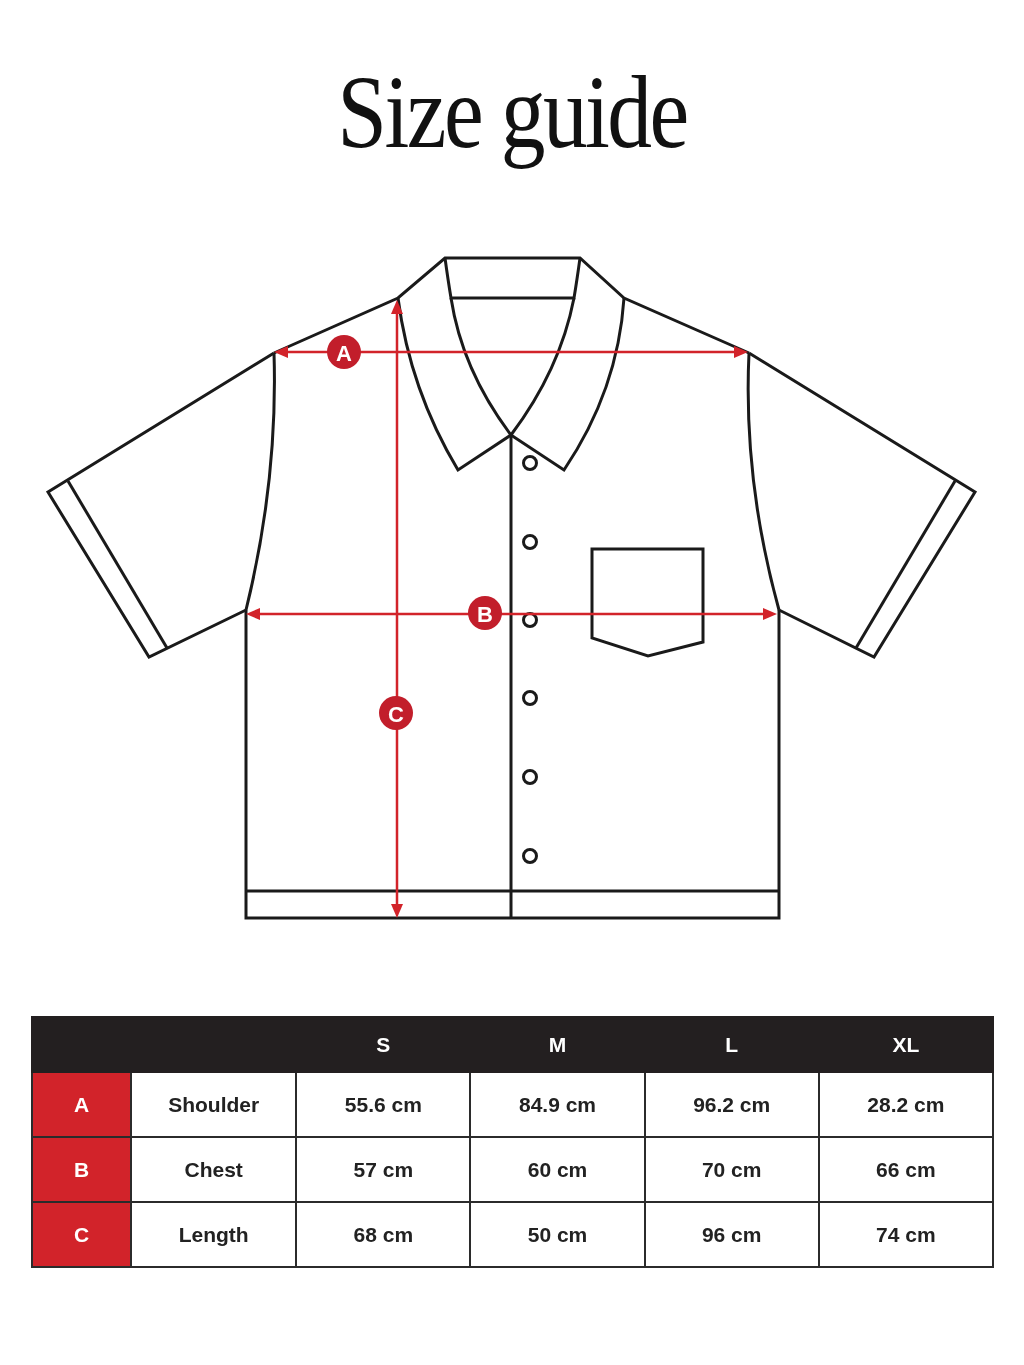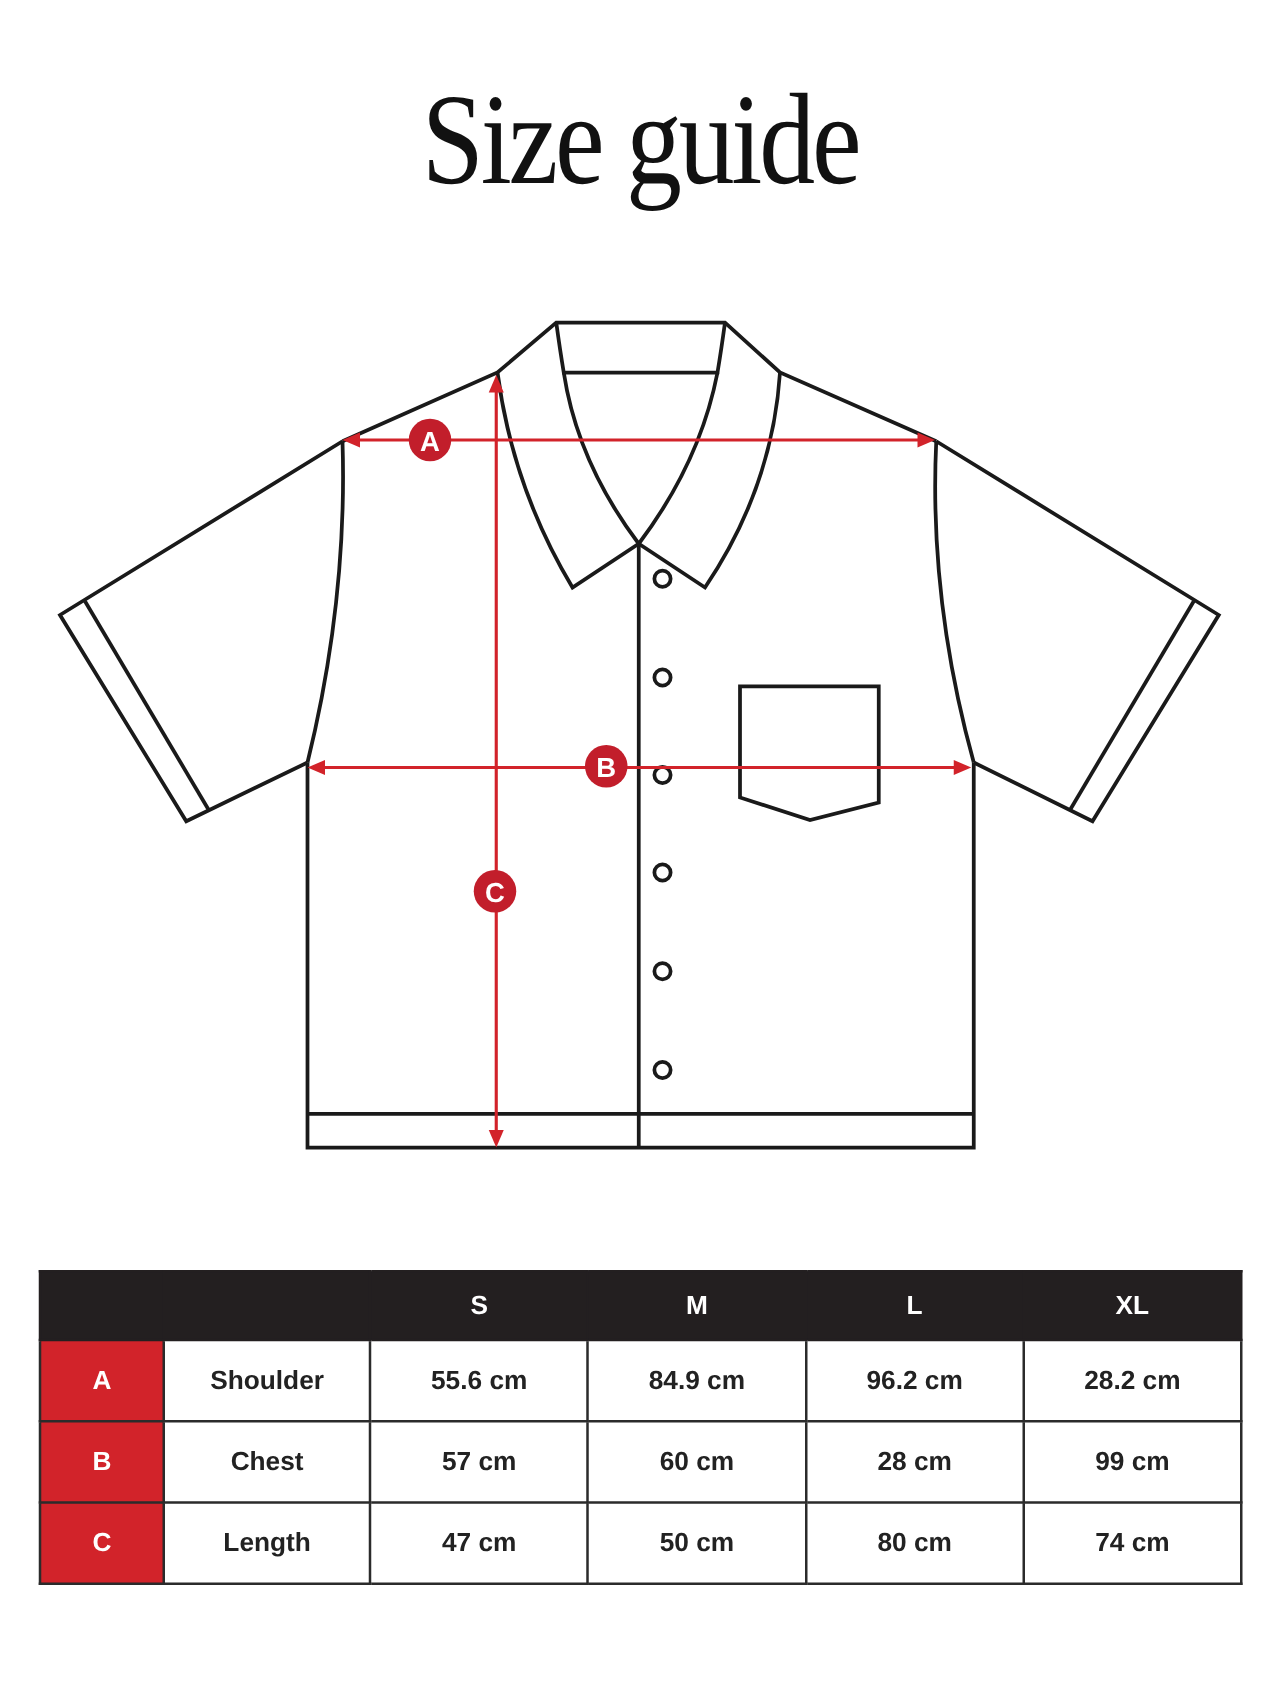--- a/index.html
+++ b/index.html
@@ -126,25 +126,25 @@
       <td>55.6 cm</td>
       <td>84.9 cm</td>
       <td>96.2 cm</td>
       <td>28.2 cm</td>
     </tr>
     <tr>
       <td class="key">B</td>
       <td>Chest</td>
       <td>57 cm</td>
       <td>60 cm</td>
-      <td>28 cm</td>
-      <td>99 cm</td>
+      <td>70 cm</td>
+      <td>66 cm</td>
     </tr>
     <tr>
       <td class="key">C</td>
       <td>Length</td>
-      <td>47 cm</td>
+      <td>68 cm</td>
       <td>50 cm</td>
-      <td>80 cm</td>
+      <td>96 cm</td>
       <td>74 cm</td>
     </tr>
   </tbody>
 </table>
 
 </body></html>

